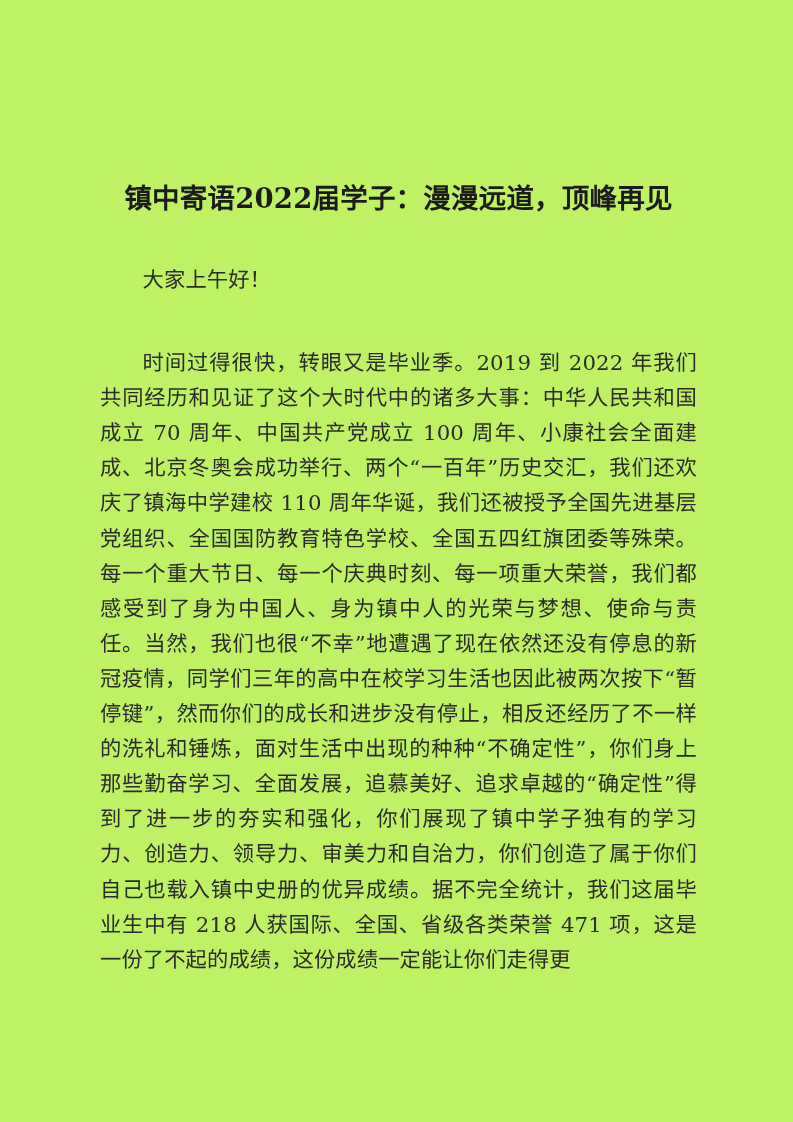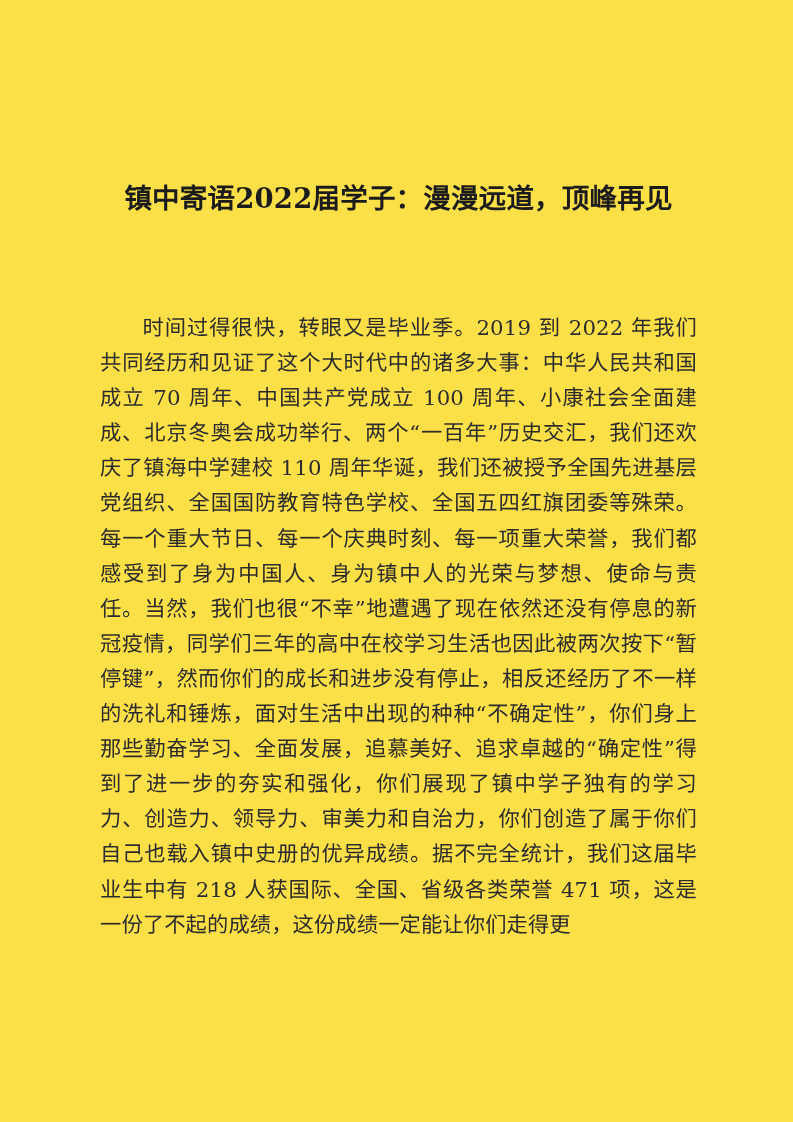--- a/index.html
+++ b/index.html
@@ -15,21 +15,21 @@
     font-family: "DejaVu Serif", "Liberation Serif", serif;
     color: #262626;
     -webkit-font-smoothing: antialiased;
   }
 
   .page {
     position: relative;
     width: 793px;
     height: 1122px;
     box-sizing: border-box;
-    background: #fde047;
+    background: #bef264;
   }
 
   .content {
     position: absolute;
     left: 100px;
     top: 0;
     width: 597px;
   }
 
   .doc-title {
@@ -85,17 +85,18 @@
 </style>
 </head>
 <body>
 
 <div class="page">
   <div class="content">
 
     <h1 class="doc-title">镇中寄语2022届学子：漫漫远道，顶峰再见</h1>
 
     <div class="body-block">
+      <p class="para indent">大家上午好！</p>
       <p class="para flow">时间过得很快，转眼又是毕业季。2019 到 2022 年我们共同经历和见证了这个大时代中的诸多大事：中华人民共和国成立 70 周年、中国共产党成立 100 周年、小康社会全面建成、北京冬奥会成功举行、两个“一百年”历史交汇，我们还欢庆了镇海中学建校 110 周年华诞，我们还被授予全国先进基层党组织、全国国防教育特色学校、全国五四红旗团委等殊荣。每一个重大节日、每一个庆典时刻、每一项重大荣誉，我们都感受到了身为中国人、身为镇中人的光荣与梦想、使命与责任。当然，我们也很“不幸”地遭遇了现在依然还没有停息的新冠疫情，同学们三年的高中在校学习生活也因此被两次按下“暂停键”，然而你们的成长和进步没有停止，相反还经历了不一样的洗礼和锤炼，面对生活中出现的种种“不确定性”，你们身上那些勤奋学习、全面发展，追慕美好、追求卓越的“确定性”得到了进一步的夯实和强化，你们展现了镇中学子独有的学习力、创造力、领导力、审美力和自治力，你们创造了属于你们自己也载入镇中史册的优异成绩。据不完全统计，我们这届毕业生中有 218 人获国际、全国、省级各类荣誉 471 项，这是一份了不起的成绩，这份成绩一定能让你们走得更</p>
     </div>
 
   </div>
 </div>
 
 </body></html>

